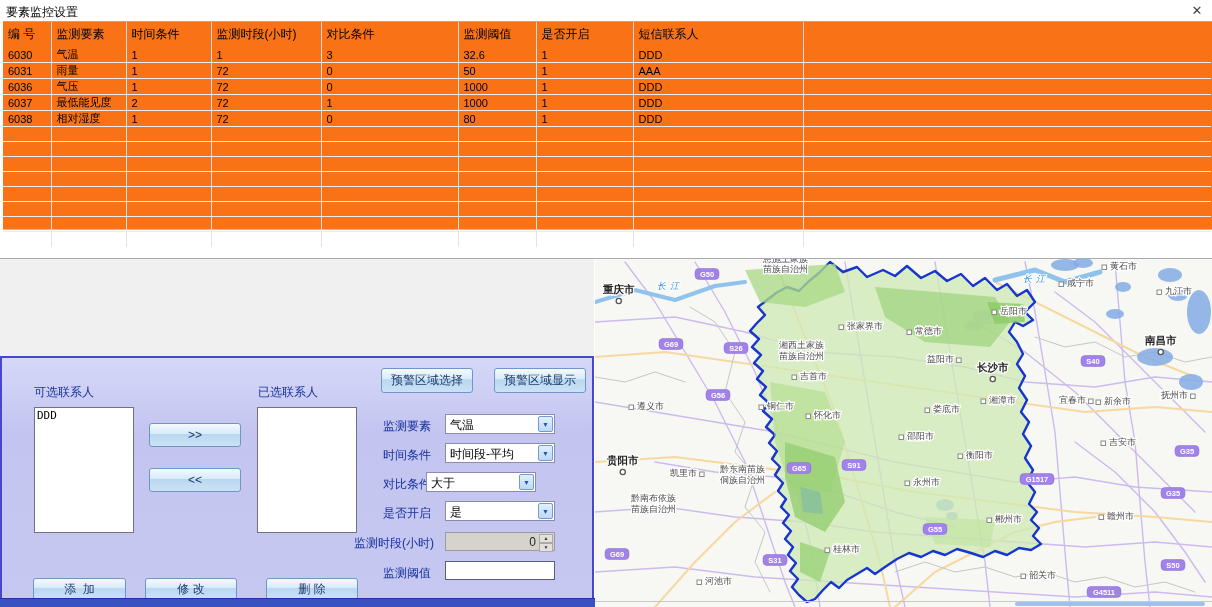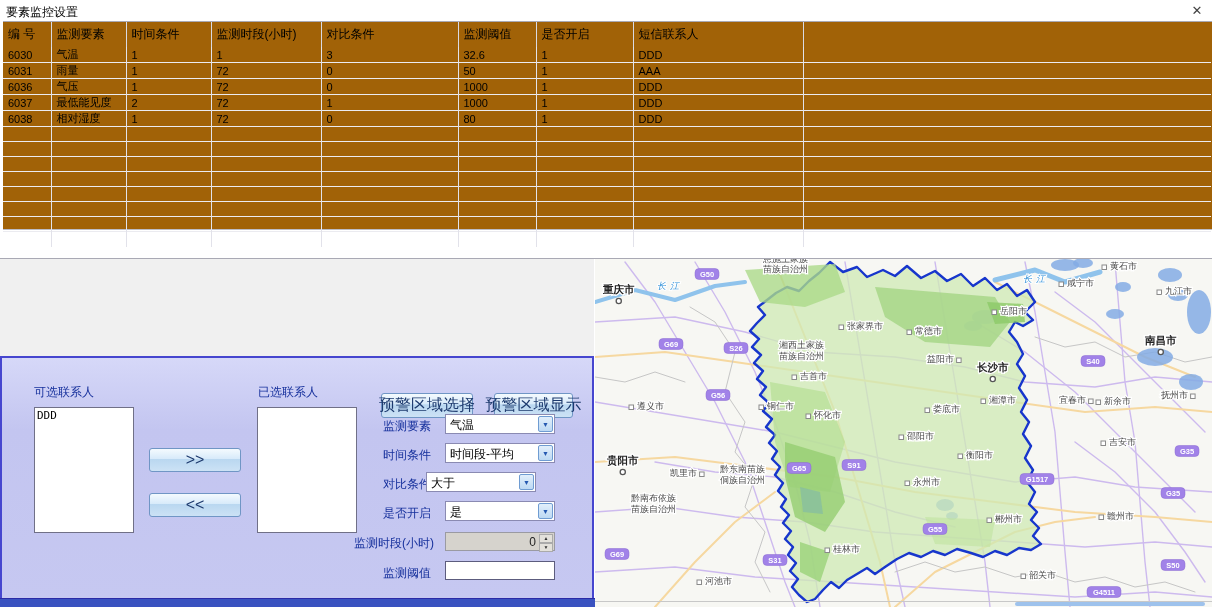--- a/index.html
+++ b/index.html
@@ -8,43 +8,43 @@
   .abs { position:absolute; }
 
   
   #titlebar { left:0; top:0; width:1212px; height:21px; background:#ffffff; }
   #window-title { left:6px; top:4px; font-size:12px; color:#000; }
   #close-btn { left:1188px; top:3px; width:18px; height:16px; text-align:center;
     font-size:13px; color:#444; line-height:16px; cursor:default; }
 
   
   #grid-wrap { left:3px; top:21px; width:1209px; height:209px; border-top:1px solid #a9a9b4;
-    border-left:1px solid #c6c6cе; border-left-color:#c9c9d2; border-bottom:1px solid #bcbcc6; background:#a16207; }
+    border-left:1px solid #c6c6cе; border-left-color:#c9c9d2; border-bottom:1px solid #bcbcc6; background:#f97316; }
   table#grid { border-collapse:collapse; table-layout:fixed; width:1208px; }
   #grid th { height:25px; font-weight:normal; text-align:left; padding:0 0 0 5px;
     font-size:12px; border-right:1px solid #d9d9e2; white-space:nowrap; overflow:hidden; }
   #grid td { height:15px; font-size:11px; padding:0 0 0 5px; border-right:1px solid #e2e2ea;
     border-top:1px solid #ebebf0; white-space:nowrap; overflow:hidden; }
   #grid th.filler, #grid td.filler { border-right:none; }
   #grid tr.first td { border-top:none; }
 
   
   #divider { left:0; top:258px; width:1212px; height:1px; background:#a9a9b4; }
   #gray-block { left:0; top:259px; width:594px; height:97px; background:#f0f0f0; }
   #panel { left:0; top:356px; width:594px; height:244px;
     background:linear-gradient(#d6d8f8,#c3c5f0 30%,#c6c8f1);
     border:2px solid #4646cf; border-bottom:none; }
   .p-label { position:absolute; color:#16309c; font-size:12px; white-space:nowrap; }
   .listbox { position:absolute; width:100px; height:126px; background:#fff;
     border:1px solid #707087; overflow:hidden; }
   .listbox .item { font-family:"DejaVu Sans Mono",monospace; font-size:11px; padding:1px 2px; color:#000; }
   .blue-btn { position:absolute; display:flex; align-items:center; justify-content:center;
     background:linear-gradient(#f4fafe,#d7eafa 45%,#b9d7f0 46%,#cce2f5);
-    border:1px solid #7096c5; border-radius:3px; color:#1d3a6e; font-size:16px;
-    cursor:default; white-space:pre;margin-top:25px; }
+    border:1px solid #7096c5; border-radius:3px; color:#1d3a6e; font-size:12px;
+    cursor:default; white-space:pre; }
   .combo { position:absolute; width:110px; height:20px; background:#fff; border:1px solid #8a8ab2; }
   .combo .val { position:absolute; left:4px; top:2px; font-size:12px; color:#000; white-space:nowrap; }
   .combo .arrow-btn { position:absolute; right:1px; top:1px; width:15px; height:16px;
     background:linear-gradient(#e2effb,#bdd9f3); border:1px solid #6f9cd2; border-radius:2px;
     color:#2458b0; font-size:7px; text-align:center; line-height:16px; }
   .spinner { position:absolute; width:110px; height:19px; background:#d6d3cd; border:1px solid #9a9aa2; }
   .spinner .val { position:absolute; right:18px; top:2px; font-size:12px; color:#222; }
   .spinner .btns { position:absolute; right:1px; top:1px; width:14px; height:15px;
     display:flex; flex-direction:column; }
   .spinner .btns span { flex:1; font-size:5px; line-height:7px; text-align:center; color:#333;
@@ -249,21 +249,21 @@
 
   <div class="listbox" style="left:32px; top:49px;" id="available-list">
       <div class="item">DDD</div>
     </div>
   <div class="listbox" style="left:255px; top:49px;" id="selected-list"></div>
 
   <div class="blue-btn" style="left:147px; top:65px; width:92px; height:24px;">&gt;&gt;</div>
   <div class="blue-btn" style="left:147px; top:110px; width:92px; height:24px;">&lt;&lt;</div>
 
   <div class="blue-btn" style="left:379px; top:10px; width:92px; height:25px;">预警区域选择</div>
-  <div class="blue-btn" style="left:492px; top:10px; width:79px; height:25px;">预警区域显示</div>
+  <div class="blue-btn" style="left:492px; top:10px; width:92px; height:25px;">预警区域显示</div>
 
   <div class="p-label" style="left:381px; top:60px;">监测要素</div>
   <div class="combo" style="left:443px; top:56px;">
     <span class="val">气温</span>
     <span class="arrow-btn">▼</span>
   </div>
 
   <div class="p-label" style="left:381px; top:89px;">时间条件</div>
   <div class="combo" style="left:443px; top:85px;">
     <span class="val">时间段-平均</span>

